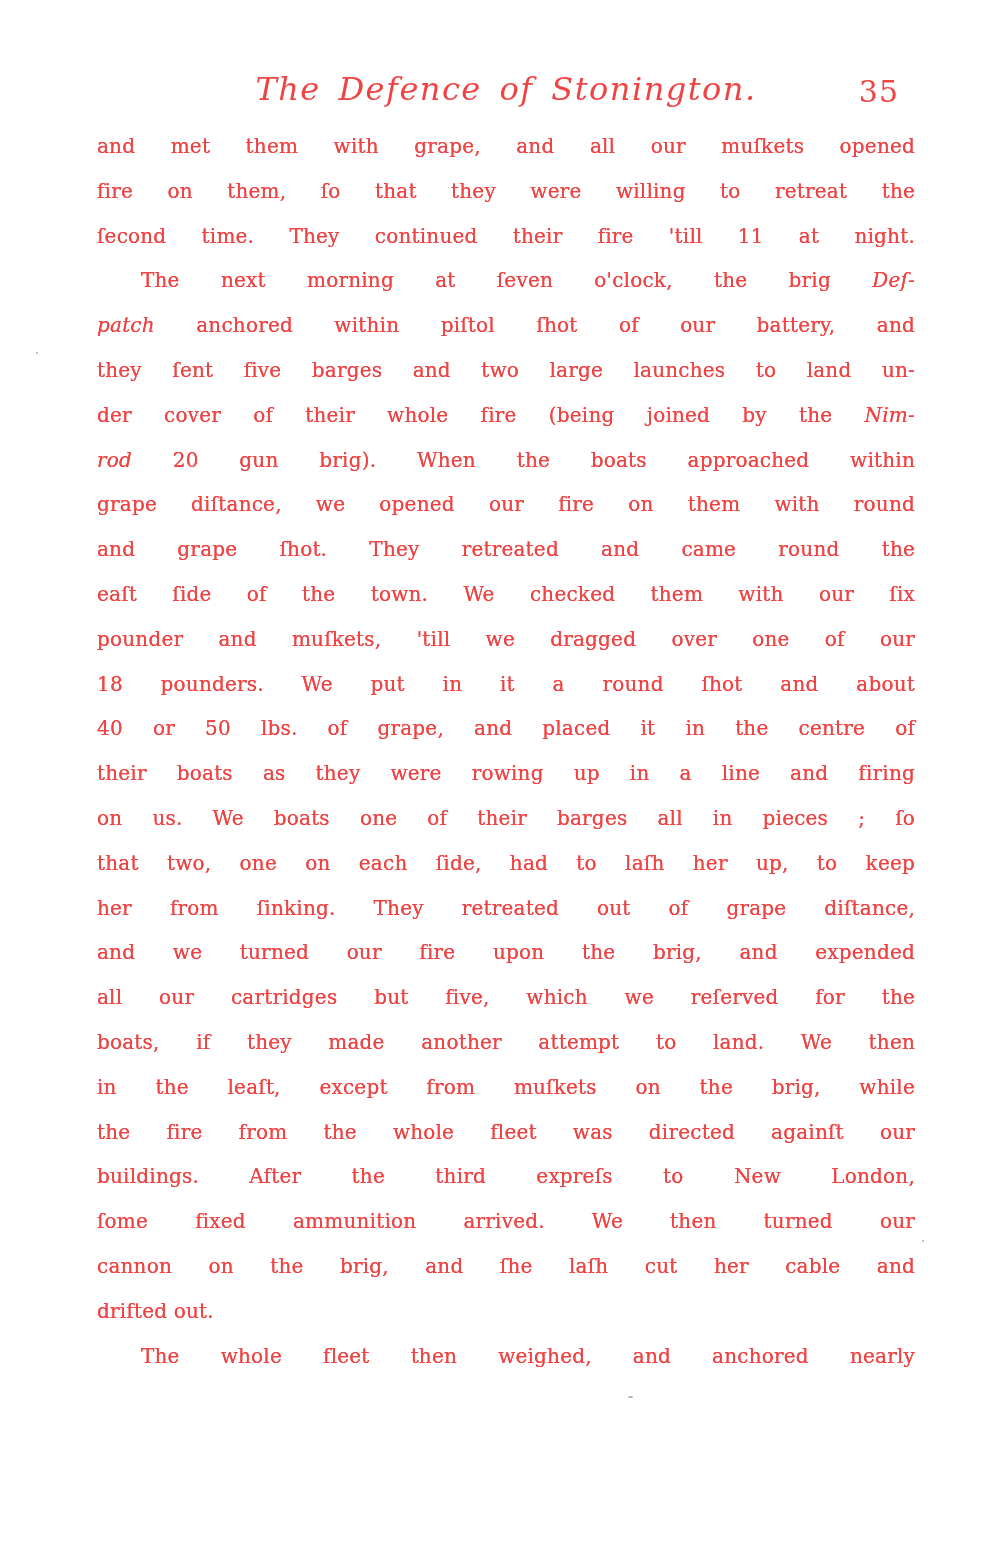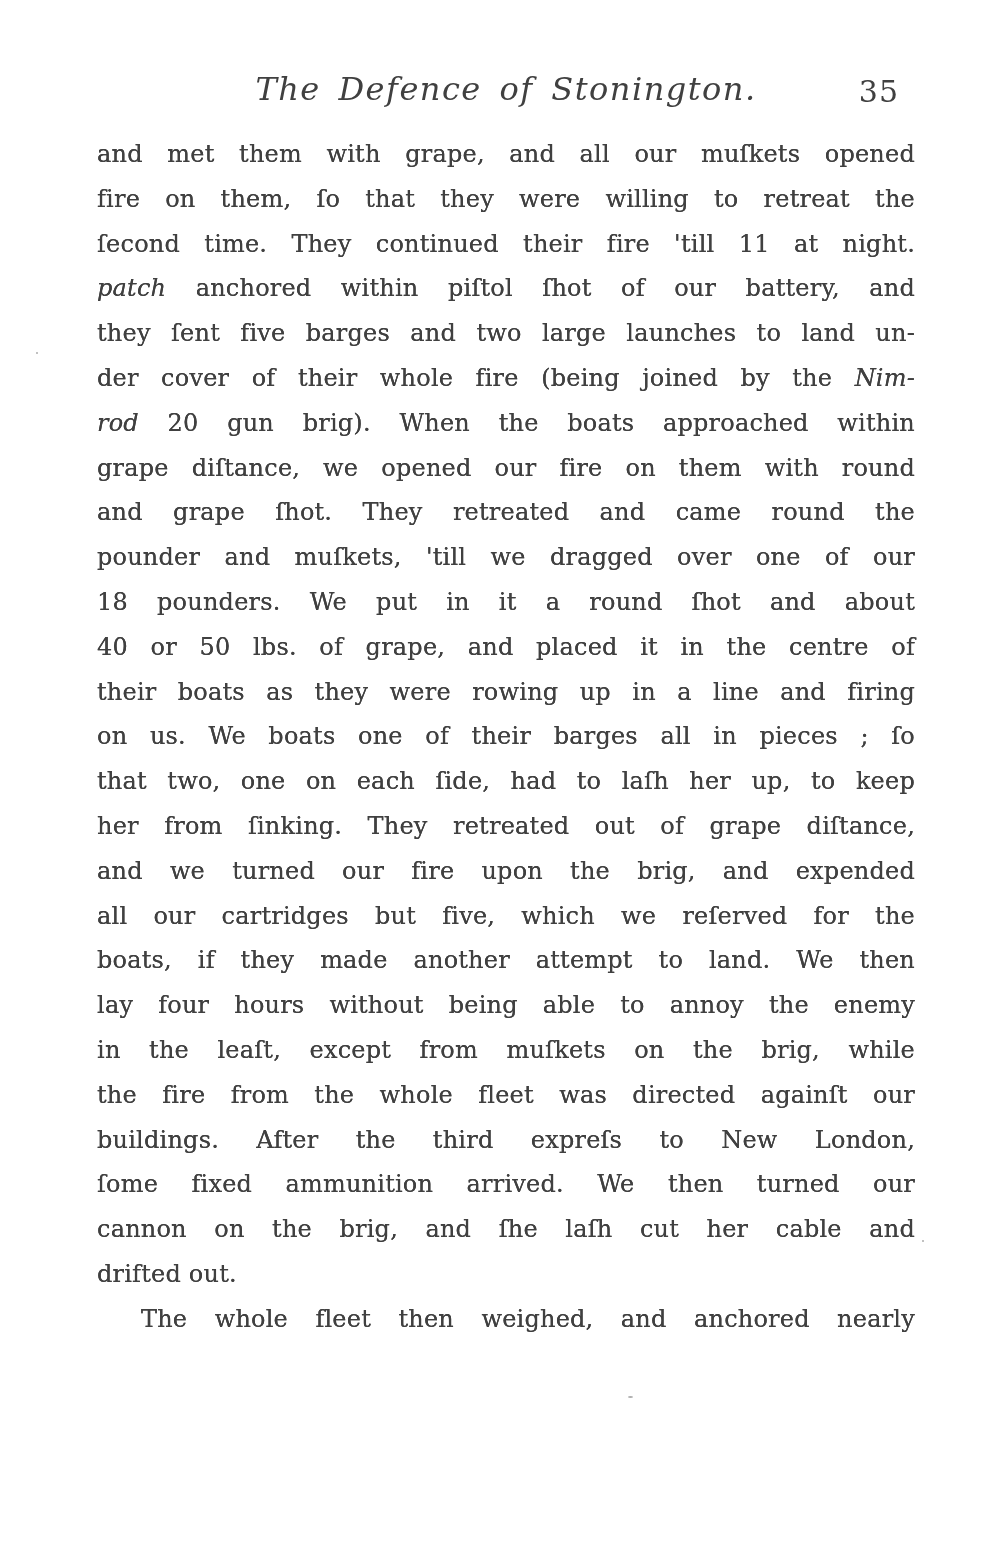--- a/index.html
+++ b/index.html
@@ -5,21 +5,21 @@
   html, body {
     margin: 0;
     padding: 0;
     background: #ffffff;
   }
   .page {
     position: relative;
     width: 1000px;
     height: 1553px;
     background: #ffffff;
-    color: #404040;
+    color: #ef4444;
     font-family: "DejaVu Serif", "Liberation Serif", serif;
     overflow: hidden;
   }
   .running-header {
     position: absolute;
     top: 70px;
     left: 97px;
     width: 818px;
     height: 46px;
   }
@@ -36,24 +36,24 @@
   }
   .page-number {
     position: absolute;
     right: 16px;
     top: 4px;
     font-size: 30px;
     letter-spacing: 1px;
   }
   .page-body {
     position: absolute;
-    top: 132px;
+    top: 124px;
     left: 97px;
     width: 818px;
-    font-size: 24px;
+    font-size: 20px;
     line-height: 44.8px;
     letter-spacing: 0.2px;
     text-shadow: 0 0 0.5px currentColor;
   }
   .line {
     text-align: justify;
     text-align-last: justify;
     text-justify: inter-word;
     white-space: normal;
     height: 44.8px;
@@ -89,37 +89,38 @@
 
   <div class="running-header">
     <div class="running-title">The Defence of Stonington.</div>
     <div class="page-number">35</div>
   </div>
 
   <div class="page-body">
       <div class="line"><span>and met them with grape, and all our muſkets opened</span></div>
       <div class="line"><span>fire on them, ſo that they were willing to retreat the</span></div>
       <div class="line"><span>ſecond time.  They continued their fire 'till 11 at night.</span></div>
+      <div class="line indent"><span>The next morning at ſeven o'clock, the brig </span><span class="it">Deſ-</span></div>
       <div class="line"><span class="it">patch</span><span> anchored within piſtol ſhot of our battery, and</span></div>
       <div class="line"><span>they ſent five barges and two large launches to land un-</span></div>
       <div class="line"><span>der cover of their whole fire (being joined by the </span><span class="it">Nim-</span></div>
       <div class="line"><span class="it">rod</span><span> 20 gun brig).  When the boats approached within</span></div>
       <div class="line"><span>grape diſtance, we opened our fire on them with round</span></div>
       <div class="line"><span>and grape ſhot.  They retreated and came round the</span></div>
+      <div class="line"><span>eaſt ſide of the town.  We checked them with our ſix</span></div>
       <div class="line"><span>pounder and muſkets, 'till we dragged over one of our</span></div>
       <div class="line"><span>18 pounders.  We put in it a round ſhot and about</span></div>
       <div class="line"><span>40 or 50 lbs. of grape, and placed it in the centre of</span></div>
       <div class="line"><span>their boats as they were rowing up in a line and firing</span></div>
       <div class="line"><span>on us.  We boats one of their barges all in pieces ; ſo</span></div>
       <div class="line"><span>that two, one on each ſide, had to laſh her up, to keep</span></div>
       <div class="line"><span>her from ſinking.  They retreated out of grape diſtance,</span></div>
       <div class="line"><span>and we turned our fire upon the brig, and expended</span></div>
       <div class="line"><span>all our cartridges but five, which we reſerved for the</span></div>
       <div class="line"><span>boats, if they made another attempt to land.  We then</span></div>
-      <div class="line"><span>lay four hours without being able to annoy the enemy</span></div>
       <div class="line"><span>in the leaſt, except from muſkets on the brig, while</span></div>
       <div class="line"><span>the fire from the whole fleet was directed againſt our</span></div>
       <div class="line"><span>buildings.  After the third expreſs to New London,</span></div>
       <div class="line"><span>ſome fixed ammunition arrived.  We then turned our</span></div>
       <div class="line"><span>cannon on the brig, and ſhe laſh cut her cable and</span></div>
       <div class="line no-just"><span>drifted out.</span></div>
       <div class="line indent"><span>The whole fleet then weighed, and anchored nearly</span></div>
     </div>
 
   <div class="speck s2"></div>

